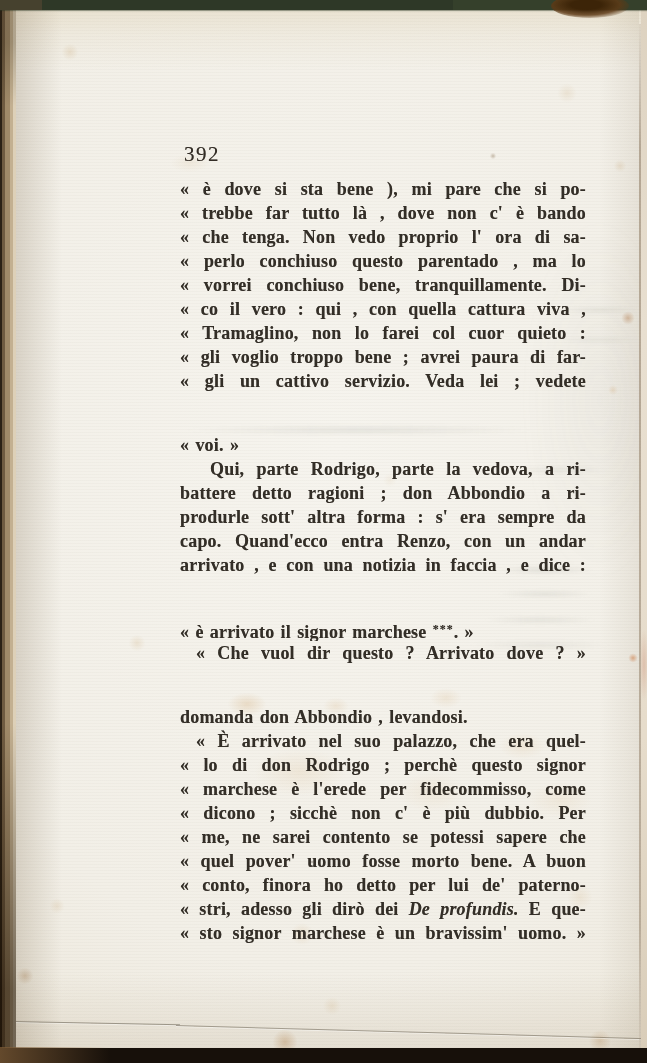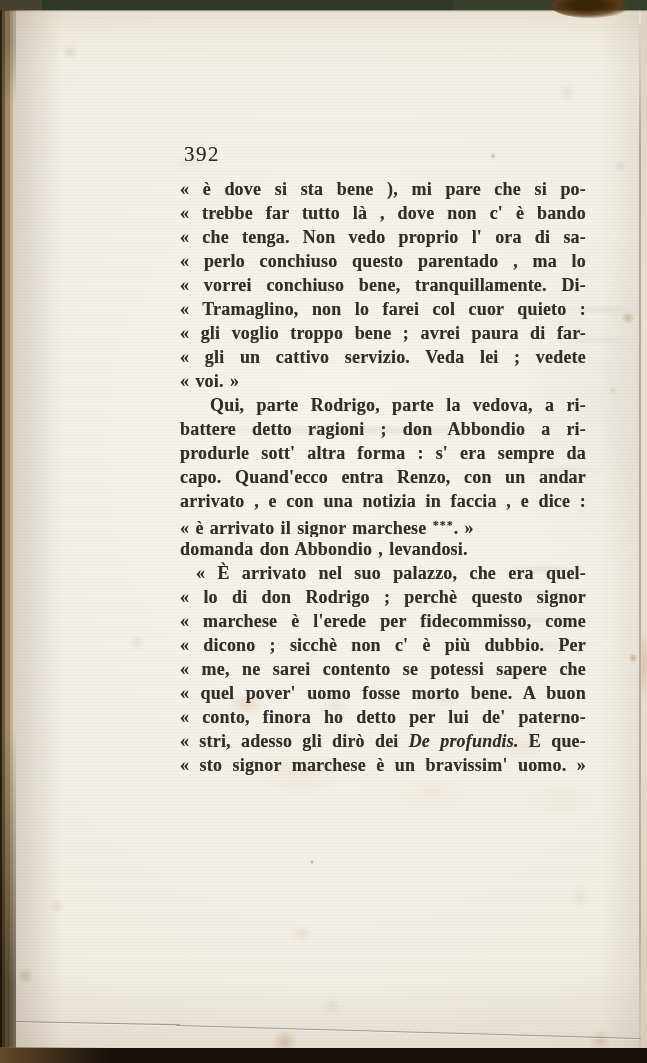--- a/index.html
+++ b/index.html
@@ -112,21 +112,21 @@
     font-size:21px;color:#332d26;letter-spacing:1.5px;
     text-shadow:0 0 0.6px rgba(51,46,39,0.5);
   }
   .text-block{
     position:absolute;left:180px;top:177px;width:406px;
     font-size:18px;line-height:24px;color:#332e27;
     letter-spacing:0.2px;word-spacing:1.5px;
     text-shadow:0 0 0.6px rgba(51,46,39,0.5);
   }
   .line{height:24px;overflow:hidden;text-align:justify;text-align-last:justify;font-weight:bold;}
-  .line.nojust{text-align-last:left;}
+  .line.nojust{text-align-last:left;margin-top:40px;}
   .line.ind30{text-indent:30px;}
   .line.ind16{text-indent:16px;}
   .sup{vertical-align:5px;font-size:12px;letter-spacing:1px;}
   .it{font-style:italic;margin-top:45px;}
 </style>
 </head>
 <body>
 
 <div class="paper"></div>
 <div class="gutter-shadow"></div>
@@ -144,32 +144,34 @@
 <div class="bottom-left-wedge"></div>
 
 <div class="pagenum">392</div>
 
 <div class="text-block">
   <div class="line">« è dove si sta bene ), mi pare che si po-</div>
   <div class="line">« trebbe far tutto là , dove non c' è bando</div>
   <div class="line">« che tenga. Non vedo proprio l' ora di sa-</div>
   <div class="line">« perlo conchiuso questo parentado , ma lo</div>
   <div class="line">« vorrei conchiuso bene, tranquillamente. Di-</div>
+  <div class="line">« co il vero : qui , con quella cattura viva ,</div>
   <div class="line">« Tramaglino, non lo farei col cuor quieto :</div>
   <div class="line">« gli voglio troppo bene ; avrei paura di far-</div>
   <div class="line">« gli un cattivo servizio. Veda lei ; vedete</div>
   <div class="line nojust">« voi. »</div>
   <div class="line ind30">Qui, parte Rodrigo, parte la vedova, a ri-</div>
   <div class="line">battere detto ragioni ; don Abbondio a ri-</div>
   <div class="line">produrle sott' altra forma : s' era sempre da</div>
   <div class="line">capo. Quand'ecco entra Renzo, con un andar</div>
   <div class="line">arrivato , e con una notizia in faccia , e dice :</div>
   <div class="line nojust">
     <span>« è arrivato il signor marchese </span><span class="sup">***</span><span>. »</span>
   </div>
+  <div class="line ind16">« Che vuol dir questo ? Arrivato dove ? »</div>
   <div class="line nojust">domanda don Abbondio , levandosi.</div>
   <div class="line ind16">« È arrivato nel suo palazzo, che era quel-</div>
   <div class="line">« lo di don Rodrigo ; perchè questo signor</div>
   <div class="line">« marchese è l'erede per fidecommisso, come</div>
   <div class="line">« dicono ; sicchè non c' è più dubbio. Per</div>
   <div class="line">« me, ne sarei contento se potessi sapere che</div>
   <div class="line">« quel pover' uomo fosse morto bene. A buon</div>
   <div class="line">« conto, finora ho detto per lui de' paterno-</div>
   <div class="line">
     <span>« stri, adesso gli dirò dei </span><span class="it">De profundis.</span><span> E que-</span>

